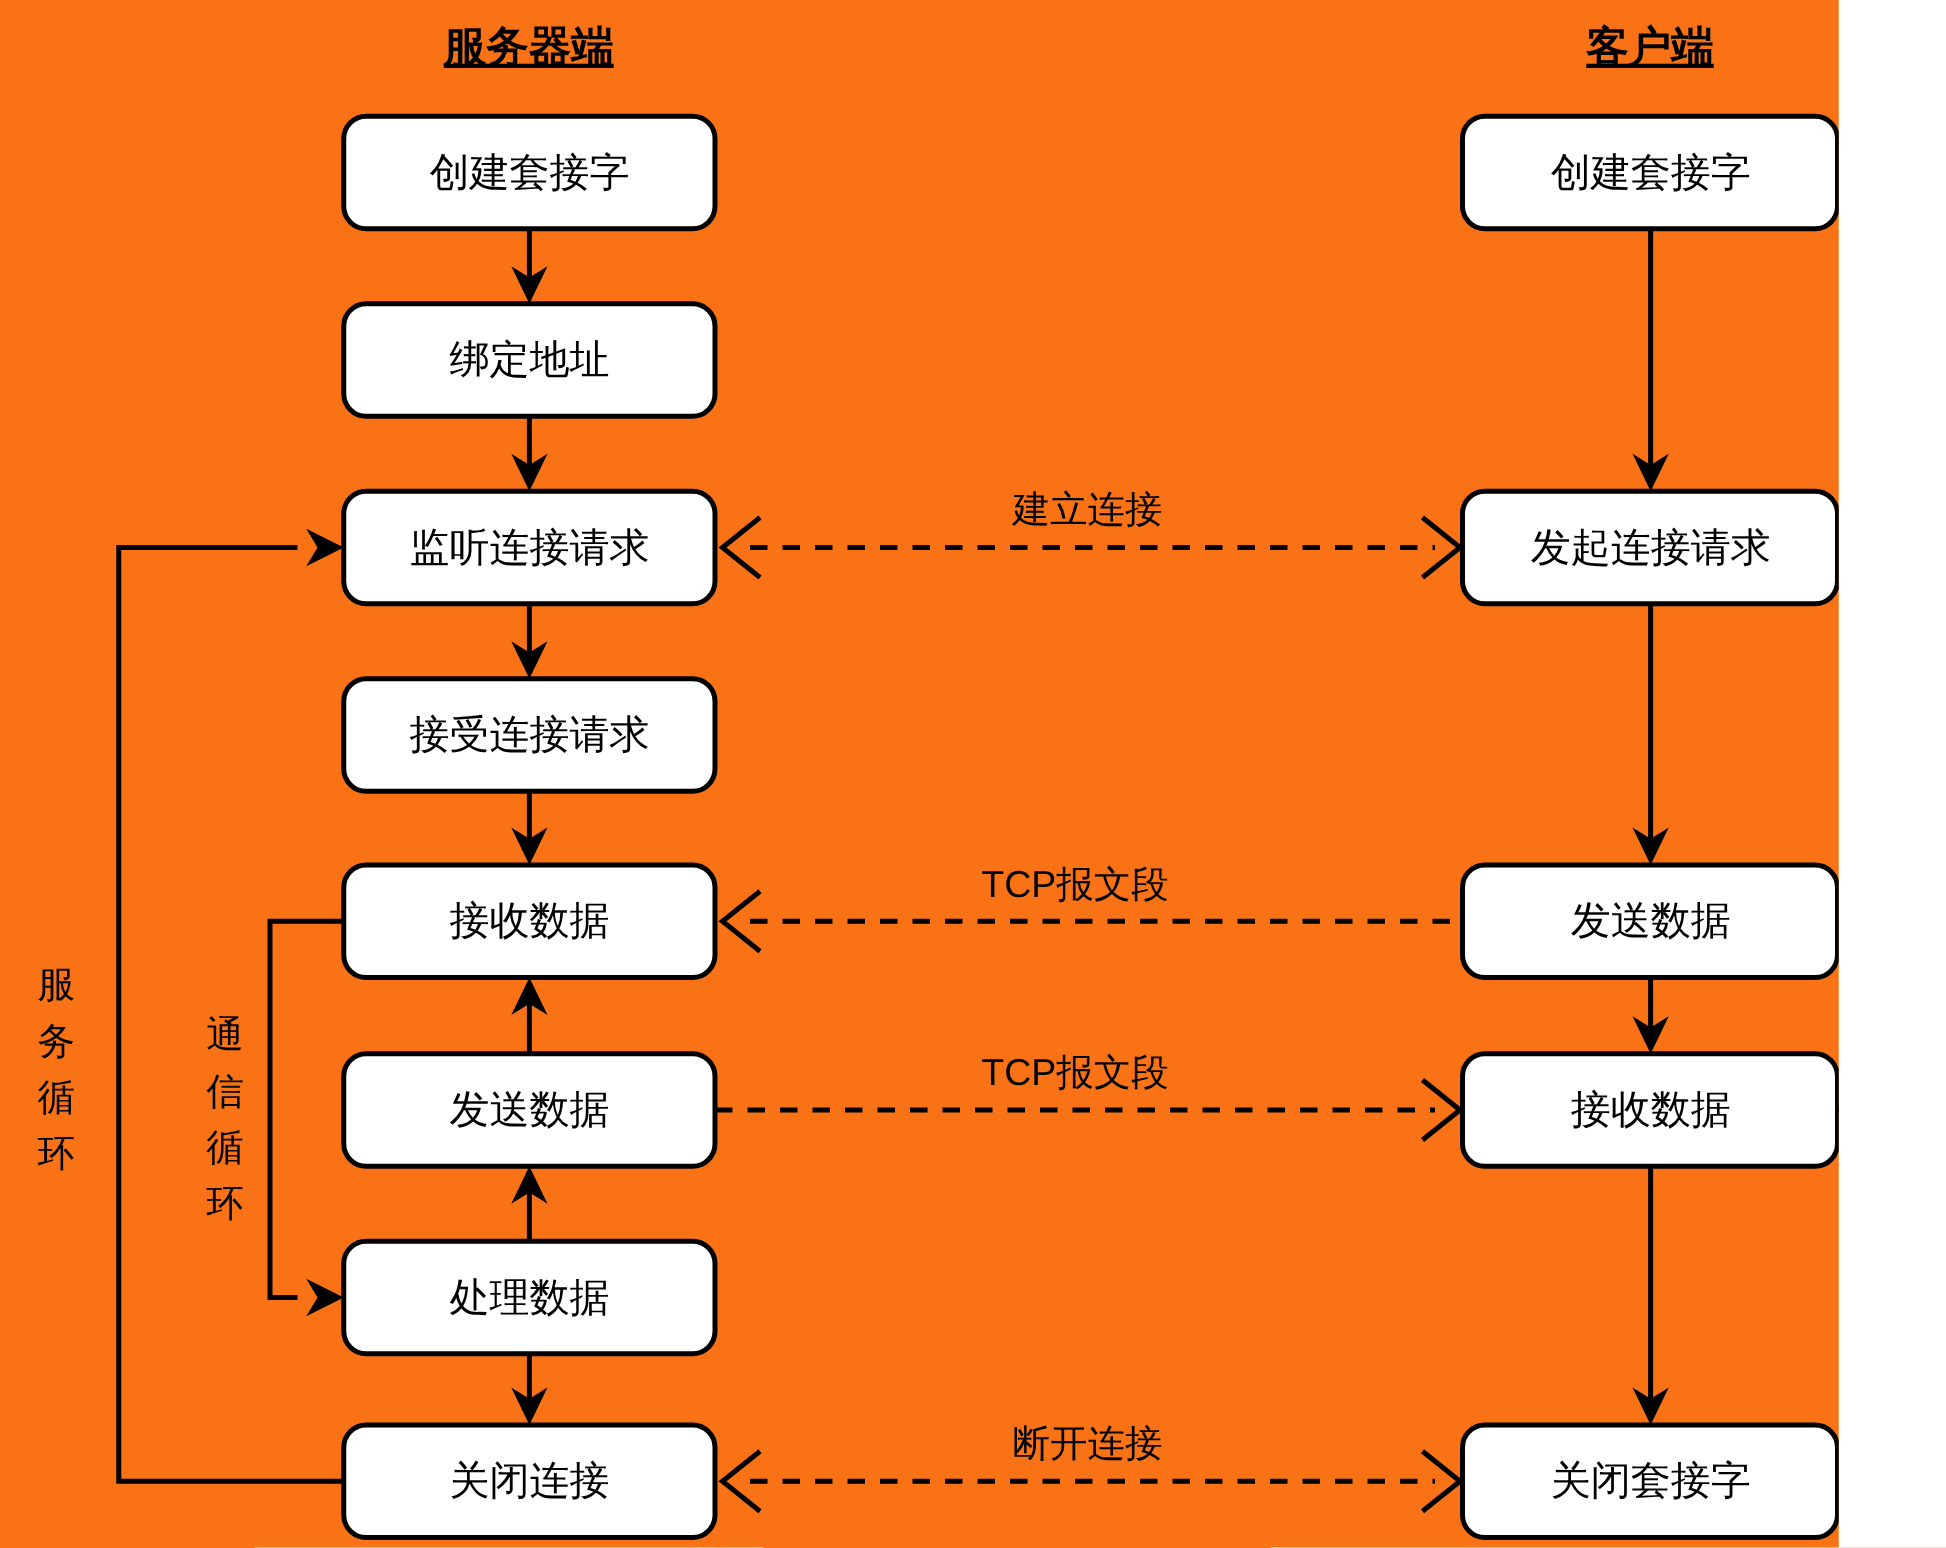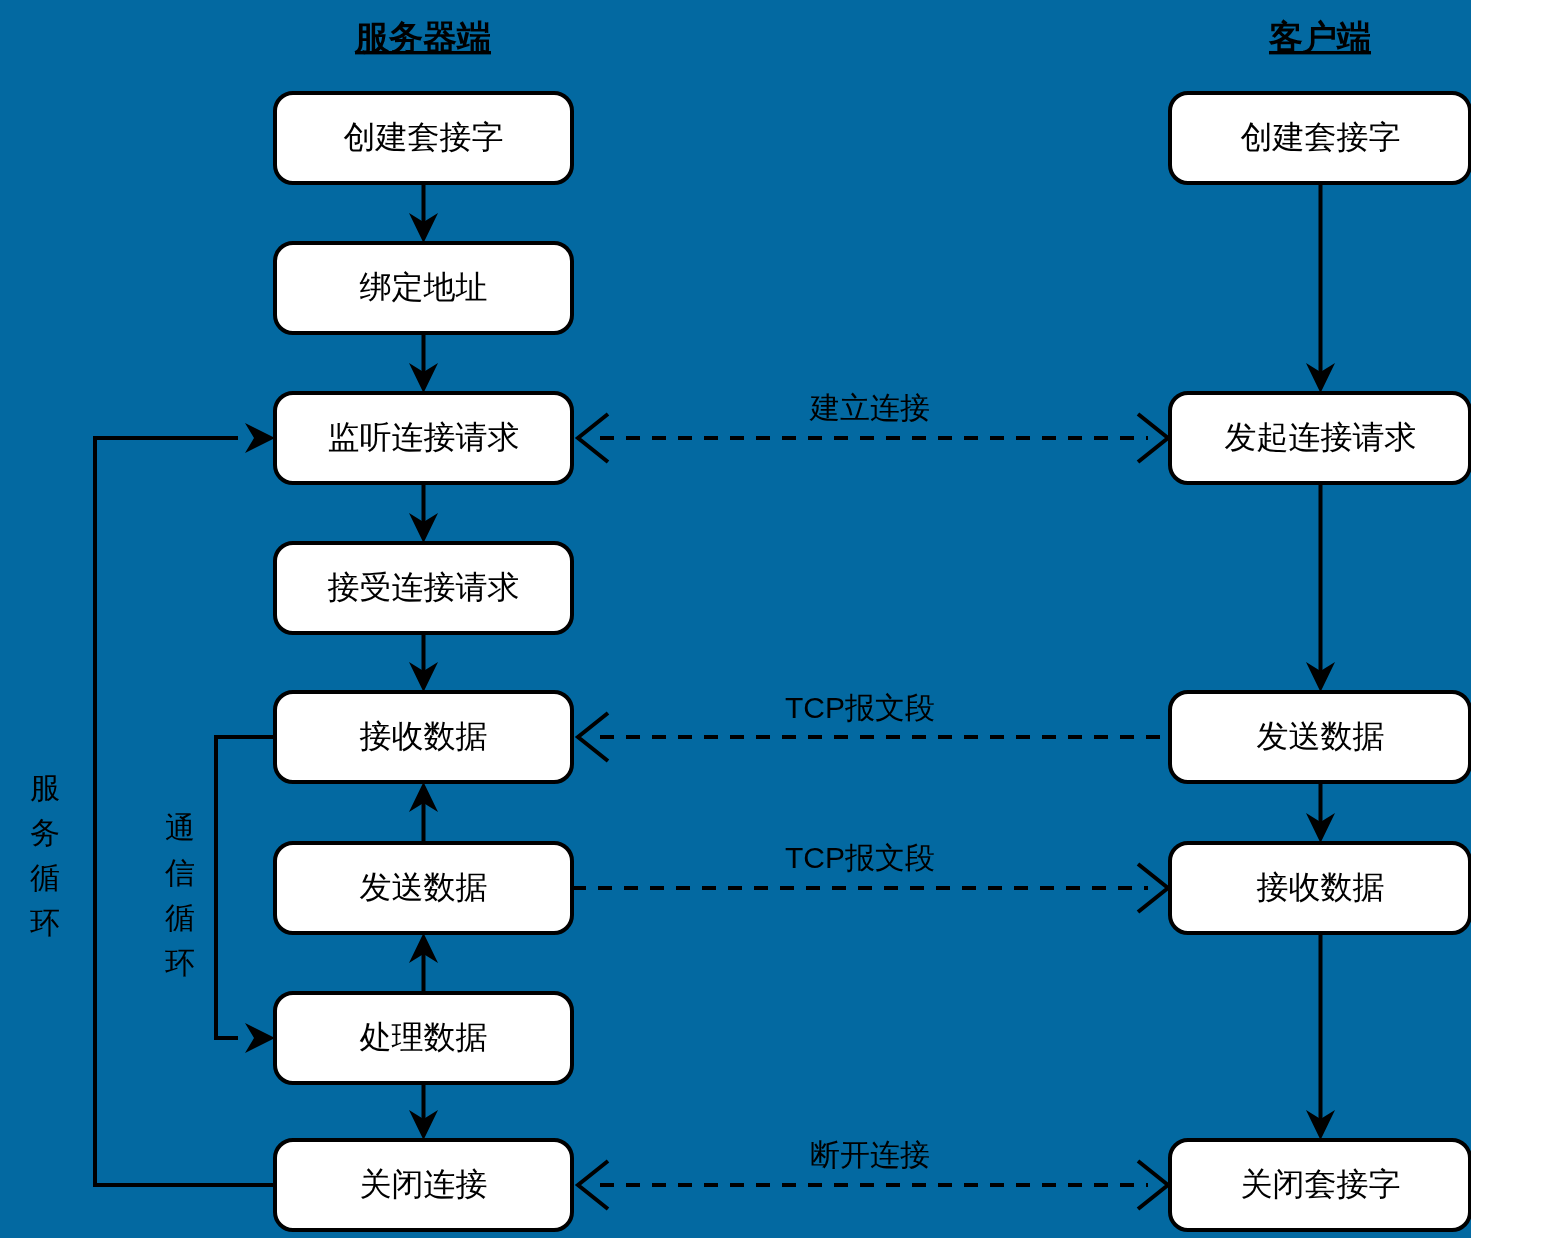--- a/index.html
+++ b/index.html
@@ -4,21 +4,21 @@
 <style>
   html, body {
     margin: 0;
     padding: 0;
     background: #ffffff;
   }
   #stage {
     position: relative;
     width: 1471px;
     height: 1238px;
-    background: #0369a1;
+    background: #f97316;
     font-family: "Liberation Sans", "DejaVu Sans", sans-serif;
     overflow: hidden;
   }
   svg#diagram {
     position: absolute;
     top: 0; left: 0;
     width: 1557px;
     height: 1238px;
   }
   .lane-title {

